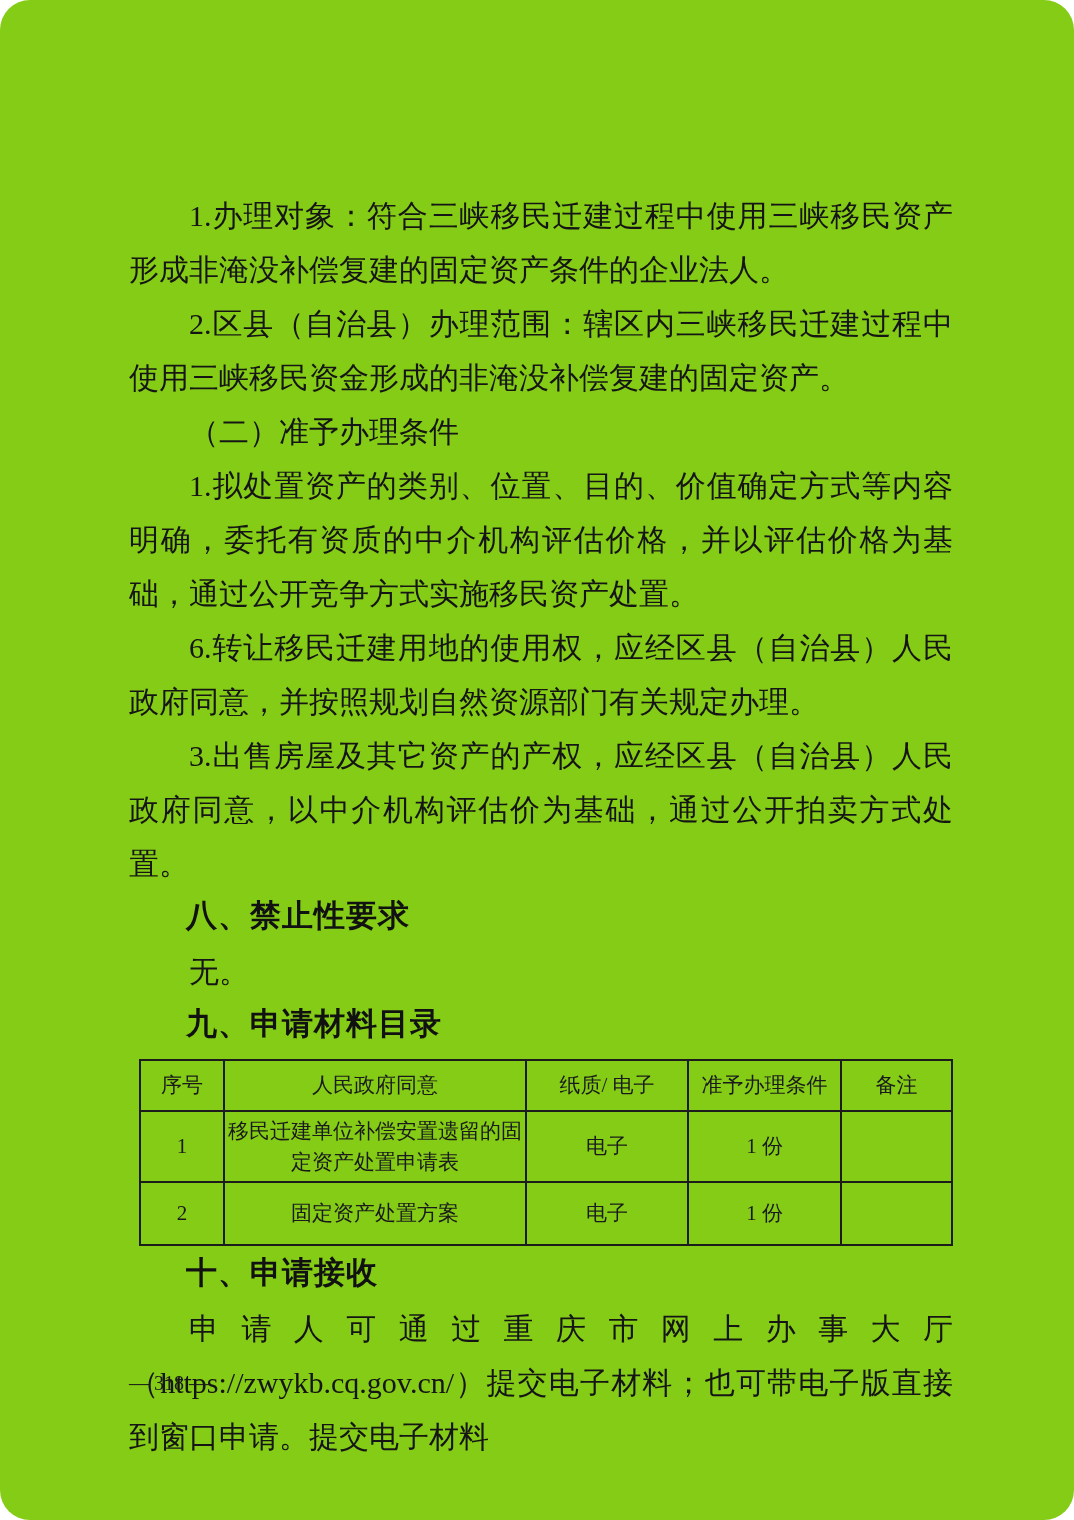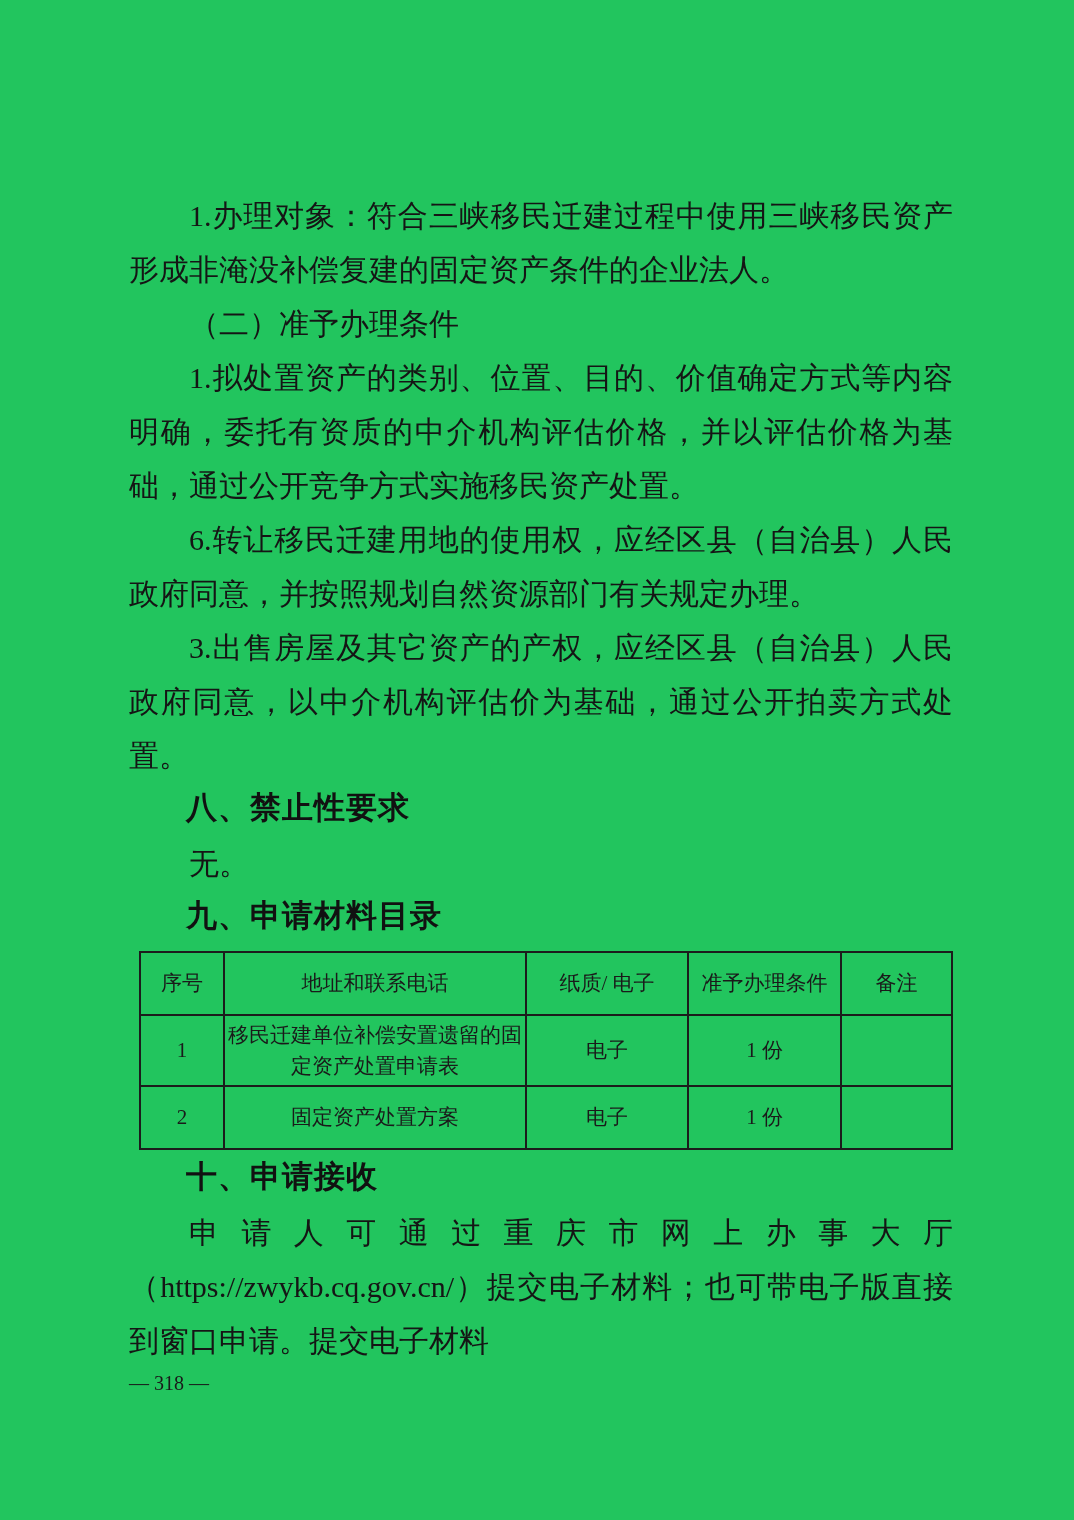--- a/index.html
+++ b/index.html
@@ -1,23 +1,24 @@
 <!DOCTYPE html>
 <html><head>
 <meta charset="utf-8">
 <style>
   html,body{margin:0;padding:0;background:#ffffff;}
   .page{
     position:relative;
     width:1074px;
     height:1520px;
-    background:#22c55e;
+    background:#84cc16;
     overflow:hidden;
     color:#151515;
     font-family:"Liberation Serif","DejaVu Serif",serif;
+    border-radius:30px;
   }
   .content{
     position:absolute;
     left:129px;
     top:189px;
     width:824px;
   }
   .para{
     margin:0;
     font-size:30px;
@@ -53,41 +54,42 @@
     line-height:31px;
     padding:0 2px;
     font-family:"Liberation Serif","DejaVu Serif",serif;
     color:#1a1a1a;
   }
   .col-no{width:84px;}
   .col-name{width:302px;}
   .col-type{width:162px;}
   .col-count{width:153px;}
   .col-note{width:111px;}
-  tr.hdr{height:63px;}
+  tr.hdr{height:51px;}
   tr.r1{height:71px;}
   tr.r2{height:63px;}
   .footer{
     position:absolute;
     left:129px;
     top:1366px;
     font-size:20px;
     line-height:34px;
     color:#1a1a1a;
     font-family:Liberation Serif, serif;
   }
 </style>
 </head>
 <body>
 
 <div class="page">
   <main class="content">
 
     <p class="para indent">1.办理对象：符合三峡移民迁建过程中使用三峡移民资产形成非淹没补偿复建的固定资产条件的企业法人。</p>
 
+    <p class="para indent">2.区县（自治县）办理范围：辖区内三峡移民迁建过程中使用三峡移民资金形成的非淹没补偿复建的固定资产。</p>
 
     <p class="para indent">（二）准予办理条件</p>
 
     <p class="para indent">1.拟处置资产的类别、位置、目的、价值确定方式等内容明确，委托有资质的中介机构评估价格，并以评估价格为基础，通过公开竞争方式实施移民资产处置。</p>
 
     <p class="para indent">6.转让移民迁建用地的使用权，应经区县（自治县）人民政府同意，并按照规划自然资源部门有关规定办理。</p>
 
     <p class="para indent">3.出售房屋及其它资产的产权，应经区县（自治县）人民政府同意，以中介机构评估价为基础，通过公开拍卖方式处置。</p>
 
     <h2 class="heading">八、禁止性要求</h2>
@@ -100,21 +102,21 @@
       <colgroup>
         <col class="col-no">
           <col class="col-name">
           <col class="col-type">
           <col class="col-count">
           <col class="col-note">
       </colgroup>
       <tbody>
         <tr class="hdr">
           <th>序号</th>
-          <th>地址和联系电话</th>
+          <th>人民政府同意</th>
           <th>纸质/ 电子</th>
           <th>准予办理条件</th>
           <th>备注</th>
         </tr>
         <tr class="r1">
           <td>1</td>
           <td>移民迁建单位补偿安置遗留的固定资产处置申请表</td>
           <td>电子</td>
           <td>1 份</td>
           <td></td>

